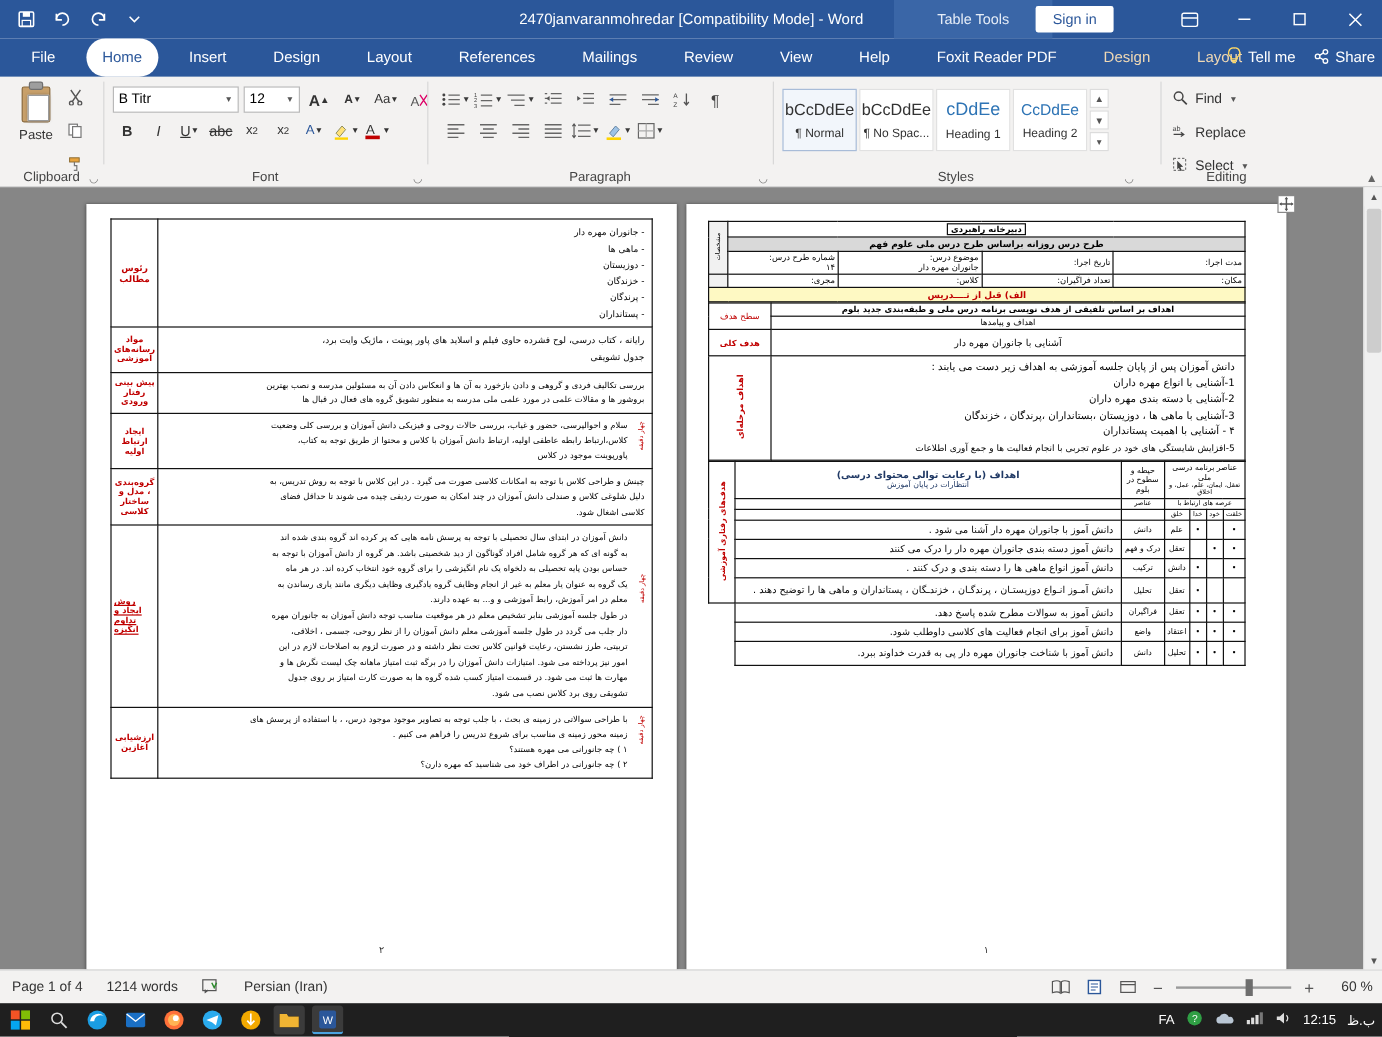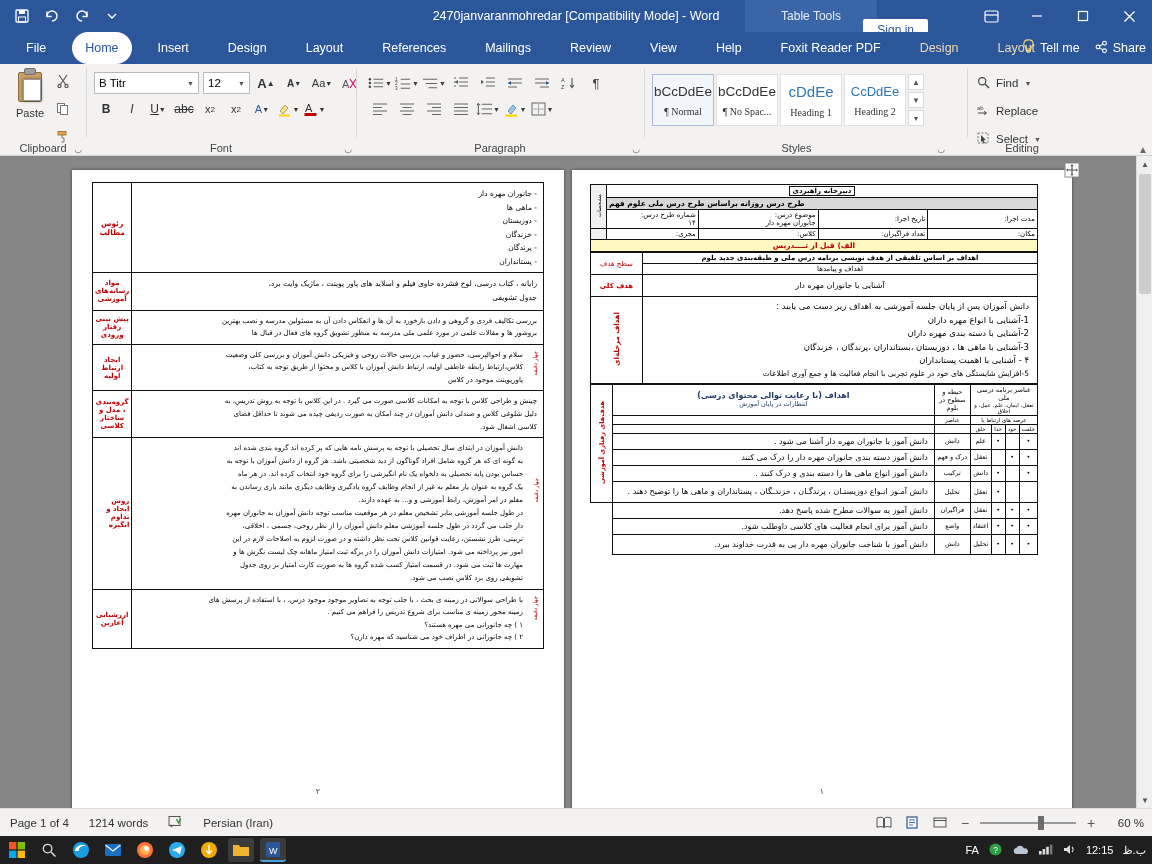--- a/index.html
+++ b/index.html
@@ -27,21 +27,21 @@
   .title-text {
     position: absolute; left: 0; right: 0; text-align: center;
     font-size: 12.5px; color: #fff; pointer-events: none;
   }
   .tt-tools {
     position: absolute; left: 745px; top: 0; width: 132px; height: 32px;
     background: #3a66a7; color: #e6edf7;
     display: flex; align-items: center; justify-content: center; font-size: 12px;
   }
   .signin {
-    position: absolute; right: 224px; top: 19px; height: 22px;
+    position: absolute; right: 224px; top: 5px; height: 22px;
     background: #fff; color: #2b579a; border-radius: 2px;
     font-size: 12px; padding: 0 14px; display: flex; align-items: center;
   }
   .win-icons { position: absolute; right: 0; top: 0; height: 32px; display: flex; }
   .win-btn { width: 46px; height: 32px; display: flex; align-items: center; justify-content: center; color: #fff; font-size: 13px; }
 
   
   .tabbar {
     position: absolute; top: 32px; left: 0; width: 1152px; height: 32px;
     background: #2b579a;
@@ -93,21 +93,21 @@
   .pbtn svg { display: block; }
 
   
   .style-card {
     width: 62px; height: 52px; border: 1px solid #e1e1e1; background: #fff;
     display: flex; flex-direction: column; align-items: center; justify-content: center;
     font-size: 10.5px; color: #333;
   }
   .style-card .sample { font-size: 13.5px; color: #333; margin-bottom: 7px; }
   .style-card.sel { border-color: #a8bcd8; background: #f2f6fb; }
-  .style-card .nm { font-size: 10px; color: #333; white-space: nowrap; font-family: Liberation Serif, serif; }
+  .style-card .nm { font-size: 10px; color: #333; white-space: nowrap; }
   .style-scroll { width: 16px; height: 52px; display: flex; flex-direction: column; justify-content: space-between; }
   .ssbtn { width: 16px; height: 16px; border: 1px solid #dcdcdc; background: #fff; display:flex; align-items:center;justify-content:center;font-size:8px;color:#555;}
 
   
   .ed-btn { display: flex; align-items: center; gap: 6px; font-size: 11.5px; color: #333; height: 22px; }
 
   
   .docarea {
     position: absolute; top: 156px; left: 0; width: 1152px; height: 652px;
     background: #868686; overflow: hidden;
@@ -554,21 +554,21 @@
           <tbody>
               <tr>
             <td colspan="4" style="text-align:center; padding:1px;">
               <span style="border:1px solid #111; padding:0 3px; display:inline-block; font-weight:bold;">دبیرخانه راهبردی</span>
             </td>
             <td rowspan="3" style="width:16px; background:#f1f1f1; text-align:center;">
               <span class="xtiny" style="writing-mode:vertical-rl; transform:rotate(180deg); display:inline-block;">مشخصات</span>
             </td>
           </tr>
           <tr>
-            <td colspan="4" style="text-align:left; background:#d9d9d9; font-weight:bold; font-size:7.5px;">طرح درس روزانه براساس طرح درس ملی علوم فهم</td>
+            <td colspan="4" style="text-align:center; background:#d9d9d9; font-weight:bold; font-size:7.5px;">طرح درس روزانه براساس طرح درس ملی علوم فهم</td>
           </tr>
           <tr>
             <td style="width:110px;"><span>مدت اجرا:</span></td>
             <td style="width:110px;"><span>تاریخ اجرا:</span></td>
             <td style="width:120px;">
               <span>موضوع درس:</span>
               <div>جانوران مهره دار</div>
             </td>
             <td style="width:92px;">
               <span>شماره طرح درس:</span>
@@ -780,21 +780,21 @@
                 <div>یک گروه به عنوان یار معلم به غیر از انجام وظایف گروه یادگیری وظایف دیگری مانند یاری رساندن به</div>
                 <div>معلم در امر آموزش، رابط آموزشی و و... به عهده دارند.</div>
                 <div>در طول جلسه آموزشی بنابر تشخیص معلم در هر موقعیت مناسب توجه دانش آموزان به جانوران مهره</div>
                 <div>دار جلب می گردد در طول جلسه آموزشی معلم دانش آموزان را از نظر روحی، جسمی ، اخلاقی،</div>
                 <div>تربیتی، طرز نشستن، رعایت قوانین کلاس تحت نظر داشته و در صورت لزوم به اصلاحات لازم در این</div>
                 <div>امور نیز پرداخته می شود. امتیازات دانش آموزان را در برگه ثبت امتیاز ماهانه چک لیست نگرش ها و</div>
                 <div>مهارت ها ثبت می شود. در قسمت امتیاز کسب شده گروه ها به صورت کارت امتیاز بر روی جدول</div>
                 <div>تشویقی روی برد کلاس نصب می شود.</div>
               </div>
             </td>
-            <td class="red" style="text-align:right; font-weight:bold; font-size:7px;">روش ایجاد و تداوم انگیزه</td>
+            <td class="red" style="text-align:left; font-weight:bold; font-size:7px;text-decoration:underline;">روش ایجاد و تداوم انگیزه</td>
           </tr>
           <tr>
             <td style="padding:4px 6px; line-height:1.8; text-align:justify; font-size:7px; position:relative;">
               <div style="position:absolute; right:2px; top:6px; writing-mode:vertical-rl; transform:rotate(180deg); font-size:5.5px; color:#c00000;">چهار دقیقه</div>
               <div style="padding-right:14px;">
                 <div>با طراحی سوالاتی در زمینه ی بحث ، با جلب توجه به تصاویر موجود موجود درس، ، با استفاده از پرسش های</div>
                 <div>زمینه محور زمینه ی مناسب برای شروع تدریس را فراهم می کنیم .</div>
                 <div>۱ ) چه جانورانی می مهره هستند؟</div>
                 <div>۲ ) چه جانورانی در اطراف خود می شناسید که مهره دارن؟</div>
               </div>

